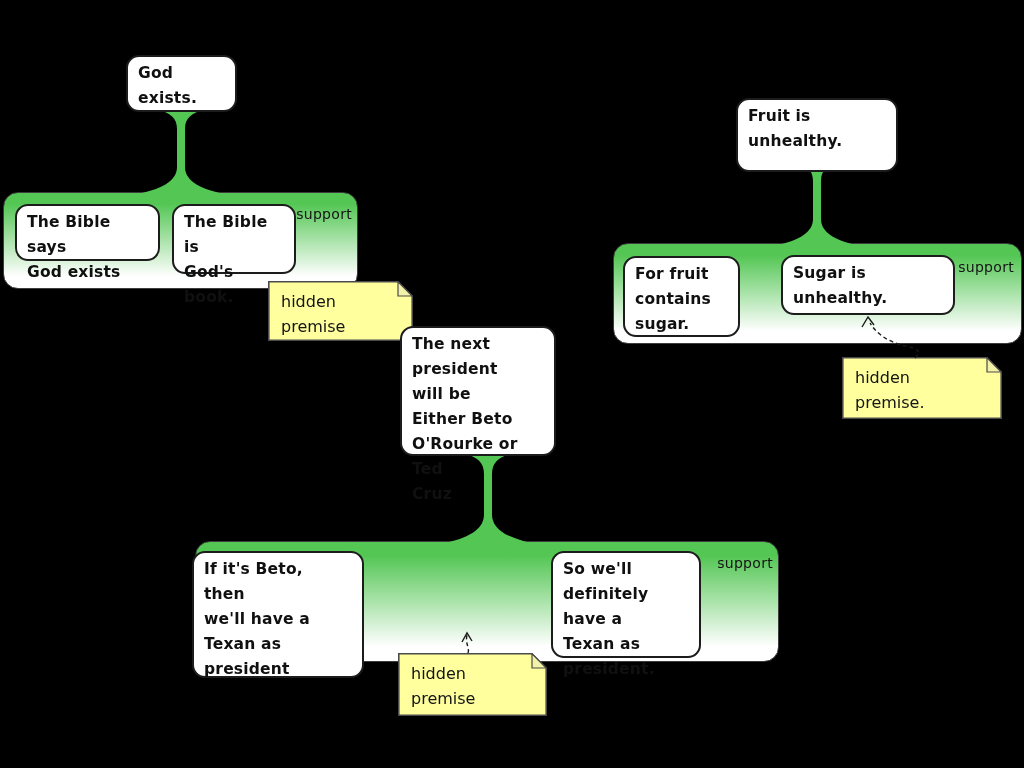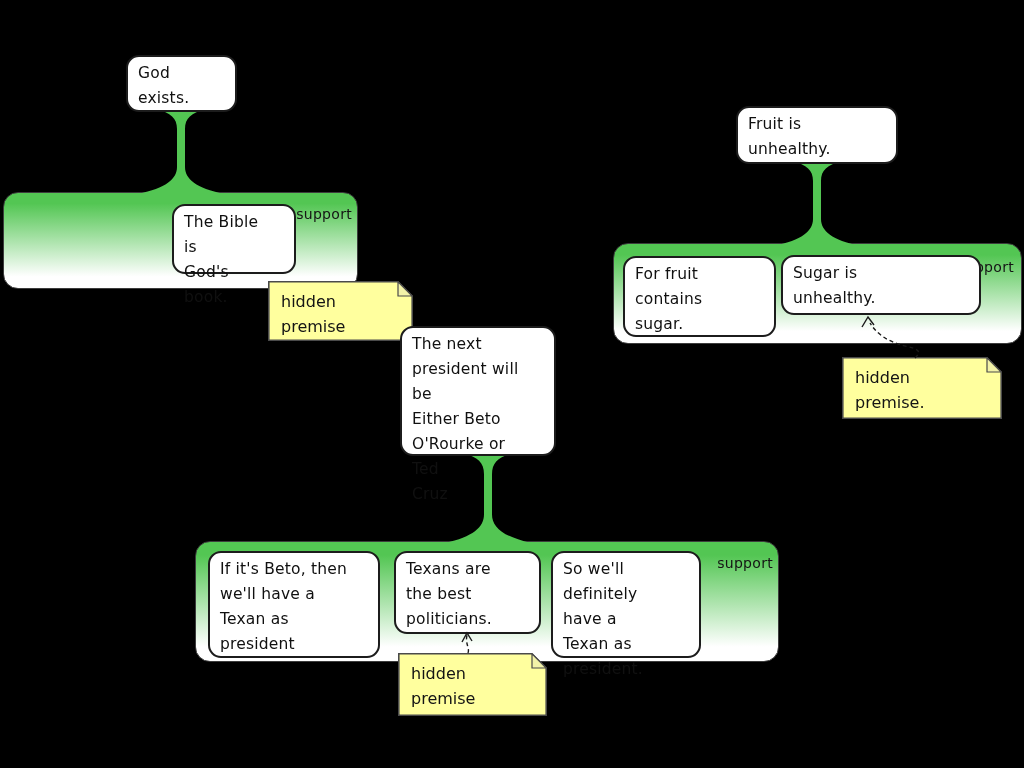--- a/index.html
+++ b/index.html
@@ -21,20 +21,21 @@
     box-sizing:border-box;
     z-index:3;
     color:#101010;
   }
   .node-text{
     white-space:pre-line;
     font-size:15.5px;
     line-height:25px;
     padding:4px 26px 0 10px;
     letter-spacing:0.2px;
+    font-weight:bold;
   }
 
   
   .group{
     position:absolute;
     background:linear-gradient(180deg, var(--accent_green,#53c653) 0%, var(--accent_green,#53c653) 11%, #ffffff 88%);
     border:1px solid #3c3c3c;
     border-radius:15px;
     box-sizing:border-box;
     z-index:1;
@@ -81,20 +82,24 @@
   </div>
 
   <svg class="stem" style="left:136px;top:109px" width="90" height="85" viewBox="0 0 90 85" preserveAspectRatio="none">
     <path d="M 2,85 C 30,79 41,70 41,58 L 41,20 C 41,9 35,4 20,0 L 70,0 C 55,4 49,9 49,20 L 49,58 C 49,70 60,79 88,85 Z"></path>
   </svg>
 
   <div class="group" style="left:3px;top:192px;width:355px;height:97px">
     <span class="support-label" style="top:13px;right:5px">support</span>
   </div>
 
+  <div class="node" style="left:15px;top:204px;width:145px;height:57px">
+    <div class="node-text">The Bible says
+God exists</div>
+  </div>
   <div class="node" style="left:172px;top:204px;width:124px;height:70px">
     <div class="node-text">The Bible is
 God's
 book.</div>
   </div>
 
   <div class="note" style="left:268px;top:281px;width:145px;height:60px">
     <svg width="145" height="60" viewBox="0 0 145 60">
       <path class="note-body" d="M0.8,0.8 L130,0.8 L144.2,15 L144.2,59.2 L0.8,59.2 Z"></path>
       <path class="note-fold" d="M130,0.8 L130,15 L144.2,15 Z"></path>
@@ -112,30 +117,25 @@
   </div>
 
   <svg class="stem" style="left:443px;top:453px" width="90" height="90" viewBox="0 0 90 85" preserveAspectRatio="none">
     <path d="M 2,85 C 30,79 41,70 41,58 L 41,20 C 41,9 35,4 20,0 L 70,0 C 55,4 49,9 49,20 L 49,58 C 49,70 60,79 88,85 Z"></path>
   </svg>
 
   <div class="group" style="left:195px;top:541px;width:584px;height:121px">
     <span class="support-label" style="top:13px;right:5px">support</span>
   </div>
 
-  <div class="node" style="left:208px;top:551px;width:172px;height:107px">
+  <div class="node" style="left:192px;top:551px;width:172px;height:127px">
     <div class="node-text">If it's Beto, then
 we'll have a
 Texan as
 president</div>
-  </div>
-  <div class="node" style="left:394px;top:551px;width:147px;height:83px">
-    <div class="node-text">Texans are
-the best
-politicians.</div>
   </div>
   <div class="node" style="left:551px;top:551px;width:150px;height:107px">
     <div class="node-text">So we'll
 definitely have a
 Texan as
 president.</div>
   </div>
 
   <svg class="arrow" style="left:452px;top:628px" width="36" height="30" viewBox="0 0 36 30">
     <path class="dash" d="M 16,25 C 18,20 13,16 15,7"></path>
@@ -144,39 +144,39 @@
 
   <div class="note" style="left:398px;top:653px;width:149px;height:63px">
     <svg width="149" height="63" viewBox="0 0 149 63">
       <path class="note-body" d="M0.8,0.8 L134,0.8 L148.2,15 L148.2,62.2 L0.8,62.2 Z"></path>
       <path class="note-fold" d="M134,0.8 L134,15 L148.2,15 Z"></path>
     </svg>
     <div class="note-text">hidden
 premise</div>
   </div>
 
-  <div class="node" style="left:736px;top:106px;width:162px;height:58px">
+  <div class="node" style="left:736px;top:98px;width:162px;height:74px">
     <div class="node-text">Fruit is
 unhealthy.</div>
   </div>
 
   <svg class="stem" style="left:772px;top:161px" width="90" height="85" viewBox="0 0 90 85" preserveAspectRatio="none">
     <path d="M 2,85 C 30,79 41,70 41,58 L 41,20 C 41,9 35,4 20,0 L 70,0 C 55,4 49,9 49,20 L 49,58 C 49,70 60,79 88,85 Z"></path>
   </svg>
 
   <div class="group" style="left:613px;top:243px;width:409px;height:101px">
     <span class="support-label" style="top:15px;right:7px">support</span>
   </div>
 
-  <div class="node" style="left:623px;top:256px;width:153px;height:81px">
+  <div class="node" style="left:623px;top:256px;width:117px;height:81px">
     <div class="node-text">For fruit
 contains
 sugar.</div>
   </div>
-  <div class="node" style="left:781px;top:255px;width:200px;height:60px">
+  <div class="node" style="left:781px;top:255px;width:174px;height:60px">
     <div class="node-text">Sugar is
 unhealthy.</div>
   </div>
 
   <svg class="arrow" style="left:845px;top:310px" width="90" height="52" viewBox="0 0 90 52">
     <path class="dash" d="M 70,48 C 86,32 44,44 25,13"></path>
     <path class="head" d="M 17,17 L 23,7 L 29,15"></path>
   </svg>
 
   <div class="note" style="left:842px;top:357px;width:160px;height:62px">

